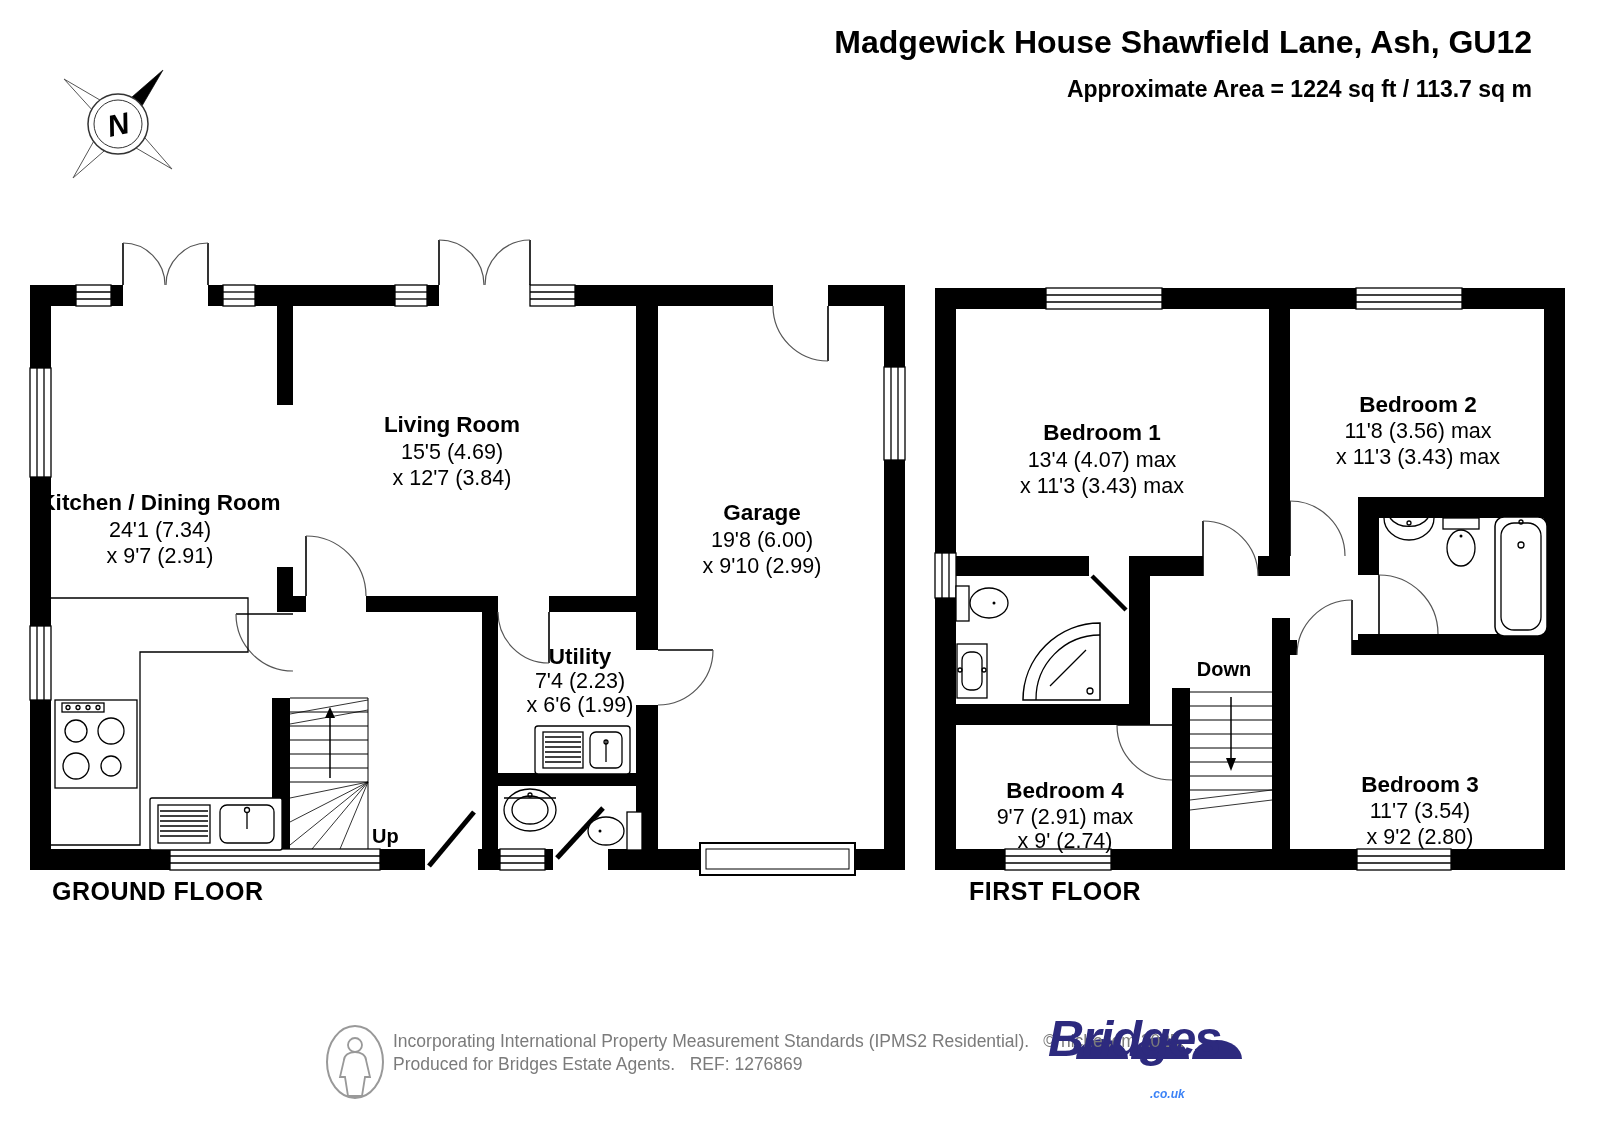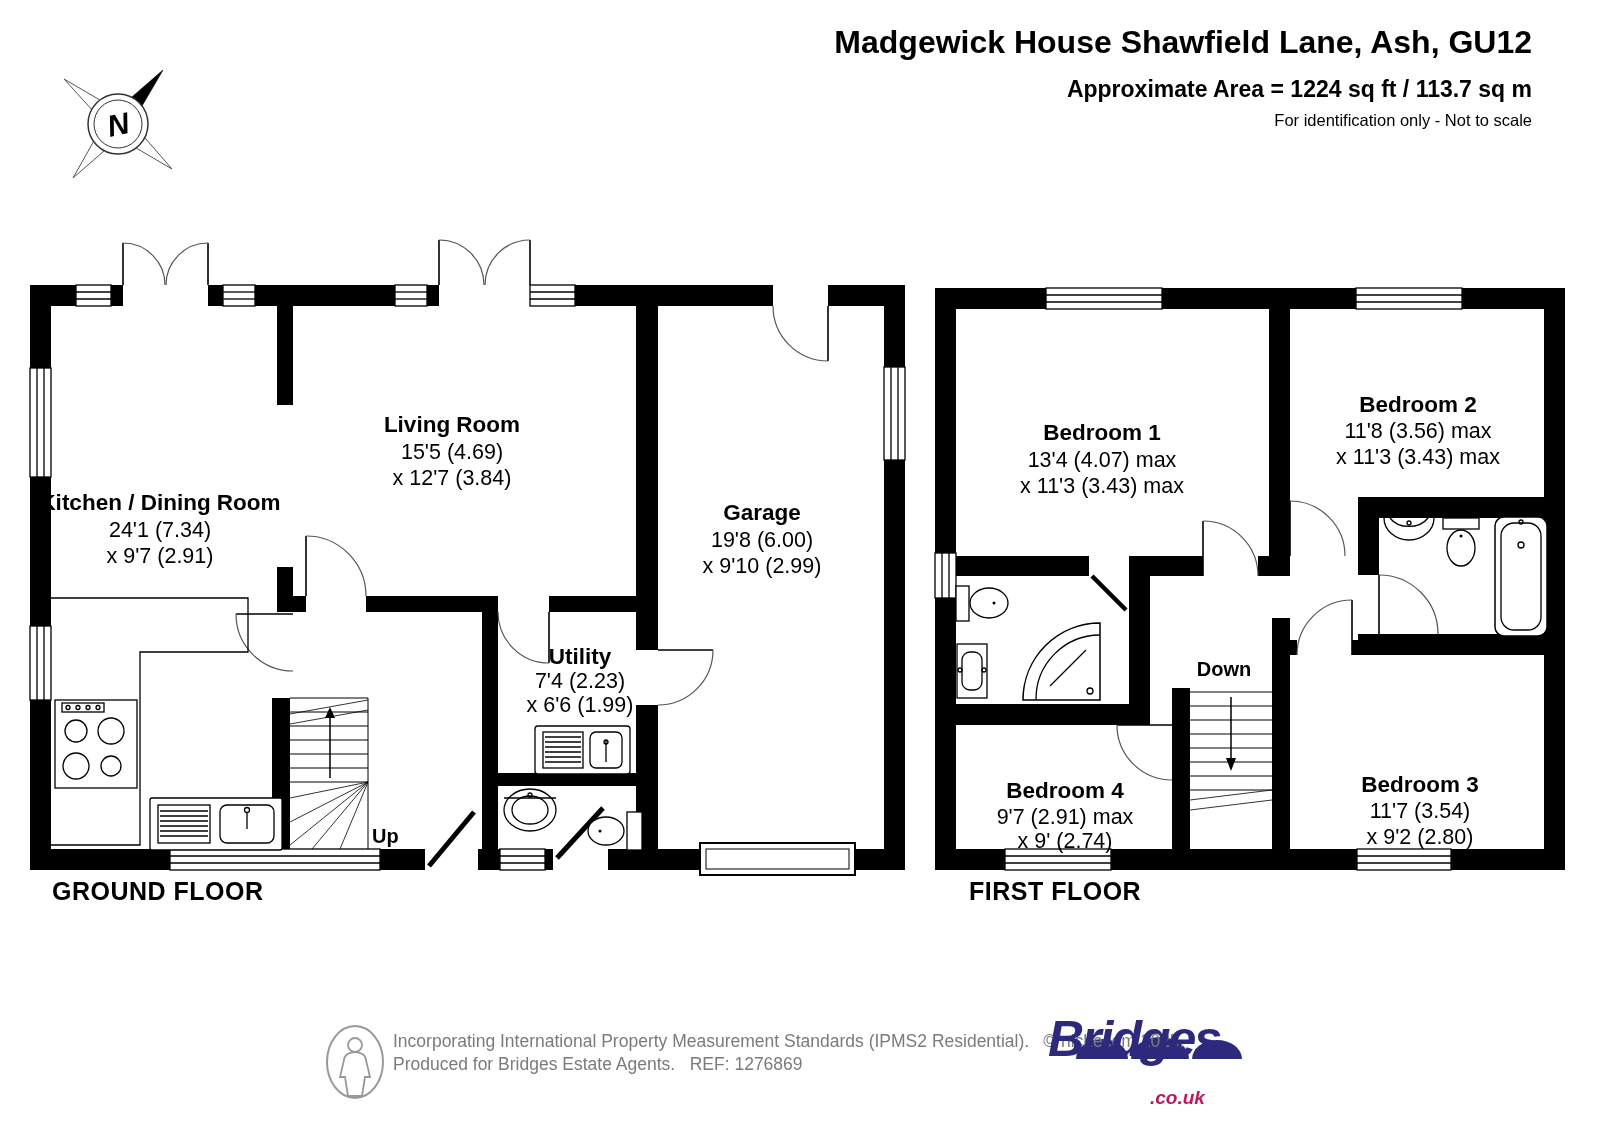--- a/index.html
+++ b/index.html
@@ -14,33 +14,32 @@
   .area-line{font-size:23px;line-height:28px;white-space:nowrap;}
   #area-block{margin-top:14px;font-weight:bold;}
   #note{font-size:16.5px;margin-top:8px;}
   .floor-label{position:absolute;font-size:25px;font-weight:bold;letter-spacing:.5px;}
   #ground-label{left:52px;top:877px;}
   #first-label{left:969px;top:877px;}
   #footer-text{position:absolute;left:393px;top:1030px;font-size:17.5px;line-height:22.5px;color:#7b7b7b;}
   #copyright{margin-left:14px;}
   #logo-name{position:absolute;left:1048px;top:1010px;font-size:50px;font-weight:bold;font-style:italic;
              color:#2d2a7e;letter-spacing:-2px;}
-  #logo-suffix{position:absolute;left:1150px;top:1087px;font-size:19px;font-weight:bold;font-style:italic;color:#be185d;}
+  #logo-suffix{position:absolute;left:1150px;top:1087px;font-size:12px;font-weight:bold;font-style:italic;color:#3b82f6;}
 </style>
 </head>
 <body>
 
 <div id="page">
 
   <div id="header">
     <div id="title">Madgewick House Shawfield Lane, Ash, GU12</div>
     <div id="area-block">
       <div class="area-line">Approximate Area = 1224 sq ft / 113.7 sq m</div>
     </div>
-    <div id="note">For identification only - Not to scale</div>
   </div>
 
   <svg width="1600" height="1131" viewBox="0 0 1600 1131" style="position:absolute;left:0;top:0;">
 
     <g>
       <path d="M163,70 L132,123 L172,169 L119,138 L73,178 L104,123 L64,79 L117,110 Z" fill="#ffffff" stroke="#555" stroke-width="1"></path>
       <path d="M163,70 L132,123 L117,110 Z" fill="#000"></path>
       <circle cx="118" cy="124" r="30" fill="#fff" stroke="#333" stroke-width="1.5"></circle>
       <circle cx="118" cy="124" r="24" fill="none" stroke="#333" stroke-width="1"></circle>
       <text x="118" y="135" text-anchor="middle" font-size="30" font-weight="bold" font-style="italic" transform="rotate(-12 118 124)">N</text>

